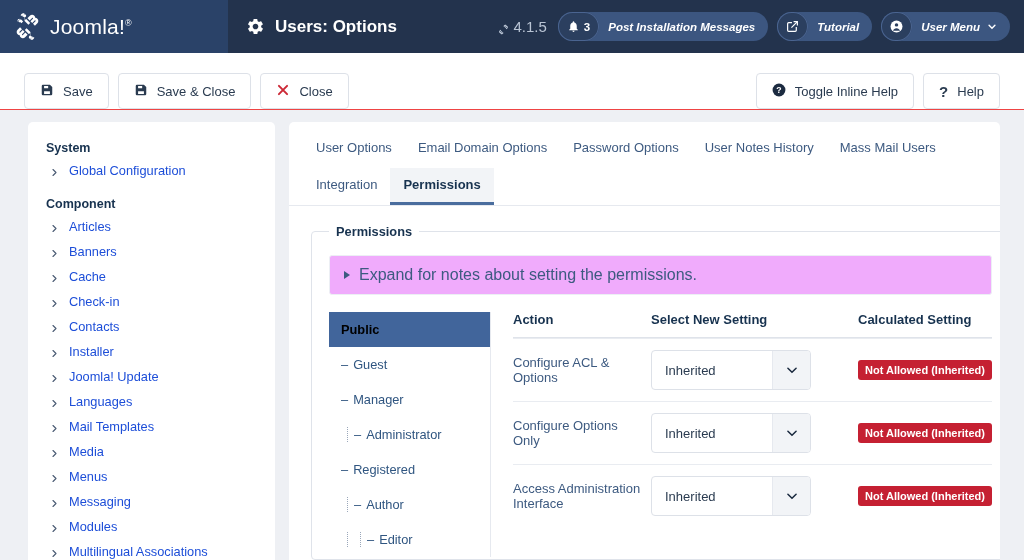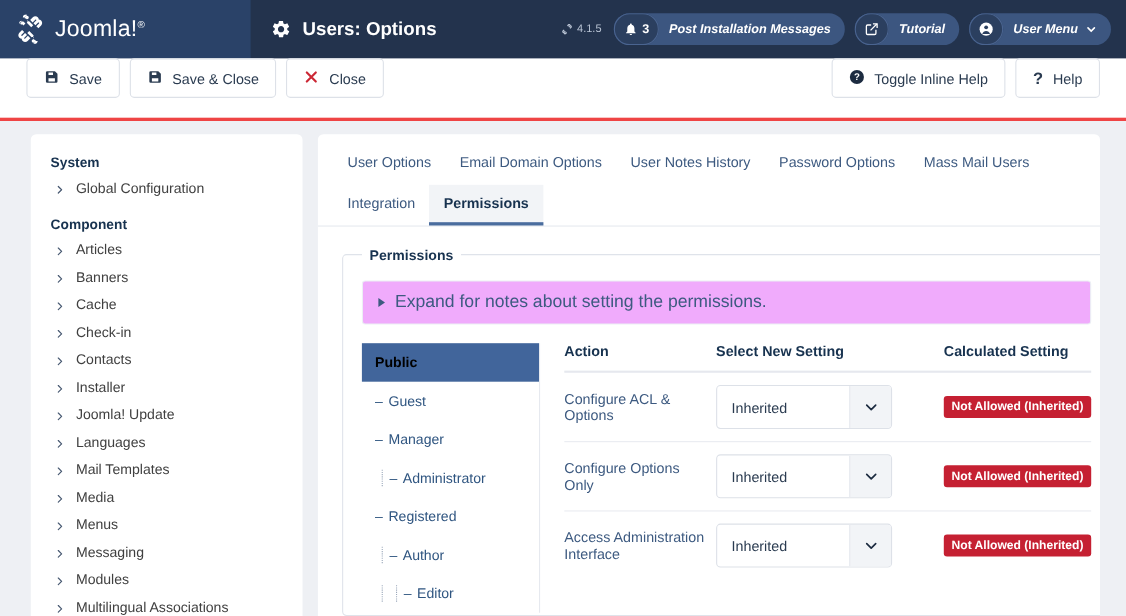--- a/index.html
+++ b/index.html
@@ -28,21 +28,21 @@
   .titlebar {
     flex: 1; display: flex; align-items: center; gap: 10px;
     padding: 0 14px 0 18px;
     background: #23334d;
   }
   .gear-icon { width: 19px; height: 19px; flex: 0 0 19px; }
   .page-title { color: #fff; font-size: 17px; font-weight: 600; white-space: nowrap; }
 
   .header-right { margin-left: auto; display: flex; align-items: center; gap: 9px; }
   .version-tag {
-    color: #b9c4d4; font-size: 10px; display: flex; align-items: center; gap: 4px;
+    color: #b9c4d4; font-size: 15px; display: flex; align-items: center; gap: 4px;
     white-space: nowrap; margin-right: 2px;
   }
   .version-mark { width: 11px; height: 11px; }
   .pill {
     height: 29px; border-radius: 15px; background: #3c5680;
     display: flex; align-items: center; color: #fff;
     font-size: 11.5px; font-weight: 600; white-space: nowrap;
     padding-right: 13px;
   }
   .pill-badge {
@@ -51,22 +51,22 @@
     display: flex; align-items: center; justify-content: center; gap: 4px;
     padding: 0 9px;
     box-shadow: inset 0 0 0 1px #4a6490;
   }
   .pill-badge svg { width: 13px; height: 13px; }
   .pill-label { padding-left: 9px; font-style: italic; }
   .chev-sm { width: 10px; height: 10px; margin-left: 7px; }
 
   
   .toolbar {
-    height: 57px; background: #fff; border-bottom: 3px solid #ef4444;
-    display: flex; align-items: flex-start; padding: 0 24px; gap: 9px;
+    height: 57px; background: #fff; border-bottom: 1px solid #ef4444;
+    display: flex; align-items: flex-end; padding: 0 24px; gap: 9px;
   }
   .tbtn {
     height: 36px; padding: 0 15px; border: 1px solid #dde1e8; border-radius: 4px;
     background: #fff; color: #2a3b50; font-size: 13px;
     display: flex; align-items: center; gap: 9px; cursor: pointer;
     font-family: "Liberation Sans", sans-serif; white-space: nowrap;
   }
   .tbtn svg { width: 14px; height: 14px; flex: 0 0 14px; }
   .tbtn .qm { font-size: 15px; font-weight: 700; line-height: 1; }
   .toolbar-right { margin-left: auto; display: flex; gap: 9px; }
@@ -81,21 +81,21 @@
     padding: 17px 0 0 0; overflow: hidden;
   }
   .side-head {
     font-size: 12.5px; font-weight: 700; color: #17324f;
     padding: 0 18px 3px 18px; margin-top: 2px;
   }
   .side-head.spaced { margin-top: 14px; }
   .side-item {
     display: flex; align-items: center; gap: 10px;
     padding: 5px 18px 5px 22px;
-    font-size: 12.8px; color: #404040; cursor: pointer; white-space: nowrap; text-align: right;
+    font-size: 12.8px; color: #1d4ed8; cursor: pointer; white-space: nowrap; text-align: right;
   }
   .chev-r { width: 9px; height: 11px; flex: 0 0 9px; }
 
   
   .main {
     flex: 1; background: #fff; border-radius: 5px 5px 0 0;
     display: flex; flex-direction: column; overflow: hidden;
   }
   .tabs { padding: 9px 14px 0 14px; display: flex; flex-wrap: wrap; border-bottom: 1px solid #e6e9ef; }
   .tab {
@@ -385,22 +385,22 @@
             </svg></span>
           <span>Multilingual Associations</span>
         </div>
       </div>
   </div>
 
   <div class="main">
     <div class="tabs" id="tabs">
         <div class="tab">User Options</div>
         <div class="tab">Email Domain Options</div>
+        <div class="tab">Password Options</div>
         <div class="tab">User Notes History</div>
-        <div class="tab">Password Options</div>
         <div class="tab">Mass Mail Users</div>
         <div style="flex-basis: 100%; height: 0px;"></div>
         <div class="tab">Integration</div>
         <div class="tab active">Permissions</div>
       </div>
 
     <div class="panel">
       <fieldset class="perm-box">
         <legend>Permissions</legend>
 

